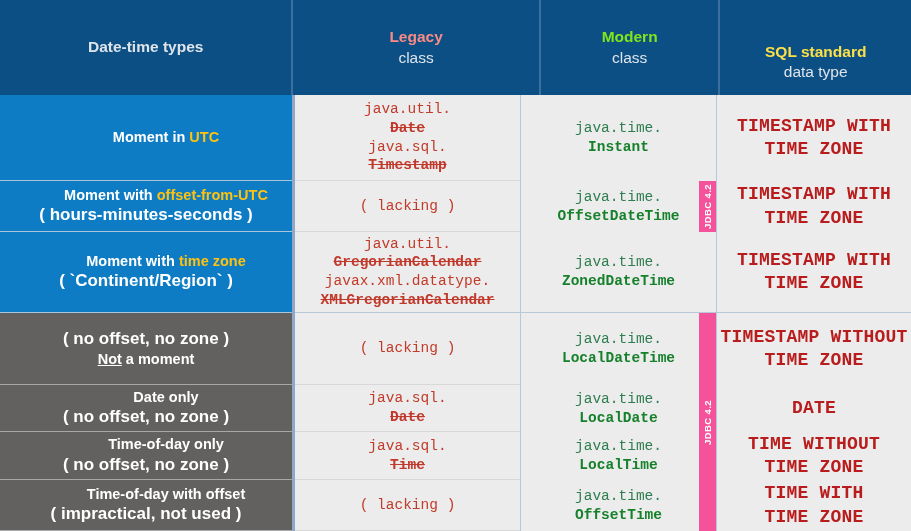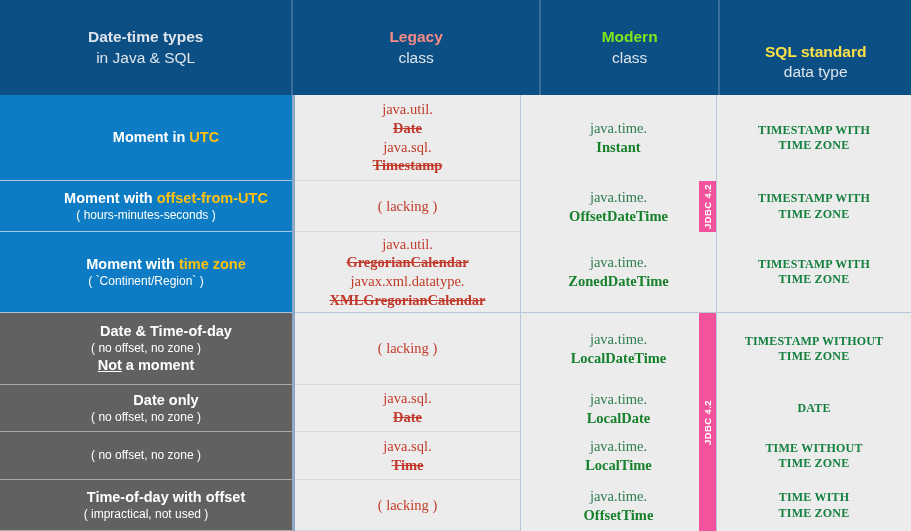--- a/index.html
+++ b/index.html
@@ -79,36 +79,36 @@
   }
 
   
   .col-label .cell {
     color: #ffffff;
     line-height: 1.3;
   }
   .lbl-blue { background: #0d7cc4; border-bottom: 1px solid #a8c6dd; }
   .lbl-gray { background: #63615f; border-bottom: 1px solid #a8a8a8; }
   .lbl-line1 { font-size: 14.5px; font-weight: bold; padding-left: 40px; }
-  .lbl-line2 { font-size: 12px; font-weight: normal; }
+  .lbl-line2 { font-size: 17px; font-weight: bold; }
   .lbl-line3 { font-size: 14.5px; font-weight: bold; }
   .acc-yellow { color: #ffc20e; }
   .u { text-decoration: underline; }
 
   
   .code {
-    font-family: Liberation Serif, serif;
+    font-family: Liberation Mono, monospace;
     line-height: 1.28;
   }
   .legacy-pkg   { color: #c23b28; font-size: 14.5px; }
   .legacy-class { color: #c0392b; font-size: 14.5px; font-weight: bold; text-decoration: line-through; }
   .legacy-lack  { color: #c23b28; font-size: 14.5px; }
   .modern-pkg   { color: #2e7d4f; font-size: 14.5px; text-align: center; }
   .modern-class { color: #16802b; font-size: 14.5px; font-weight: bold; }
-  .sql-type     { color: #15803d; font-size: 12px; font-weight: bold; letter-spacing: 0.2px; }
+  .sql-type     { color: #b91c1c; font-size: 18px; font-weight: bold; letter-spacing: 0.2px; }
 
   .sep-light { border-bottom: 1px solid #d8d8d8; }
   .sep-blue  { border-bottom: 1px solid #b9c8d8; }
 
   
   .jdbc-badge {
     position: absolute;
     right: 0;
     width: 17px;
     background: #f4529a;
@@ -130,21 +130,20 @@
   .jdbc-lower { top: 218px; height: 218px; }
 </style>
 </head>
 <body>
 
 <div id="table">
 
   <div class="header-row">
     <div class="header-cell c0">
       <div class="hdr-l1 plain">Date-time types</div>
-      <div class="hdr-l2 plain">in Java &amp; SQL</div>
     </div>
     <div class="header-cell c1">
       <div class="hdr-l1 acc-legacy">Legacy</div>
       <div class="hdr-l2 plain">class</div>
     </div>
     <div class="header-cell c2">
       <div class="hdr-l1 acc-modern">Modern</div>
       <div class="hdr-l2 plain">class</div>
     </div>
     <div class="header-cell c3">
@@ -161,29 +160,29 @@
         </div>
         <div class="cell lbl-blue" style="height: 51px;">
           <div class="lbl-line1"><span>Moment with </span><span class="acc-yellow">offset-from-UTC</span></div>
           <div class="lbl-line2">( hours-minutes-seconds )</div>
         </div>
         <div class="cell lbl-blue" style="height: 81px;">
           <div class="lbl-line1"><span>Moment with </span><span class="acc-yellow">time zone</span></div>
           <div class="lbl-line2">( `Continent/Region` )</div>
         </div>
         <div class="cell lbl-gray" style="height: 72px;">
-          <div class="lbl-line1"><span>Date &amp; Time-of-day</span></div>
           <div class="lbl-line2">( no offset, no zone )</div>
           <div class="lbl-line3"><span class="u">Not</span><span> a moment</span></div>
         </div>
         <div class="cell lbl-gray" style="height: 47px;">
           <div class="lbl-line1"><span>Date only</span></div>
           <div class="lbl-line2">( no offset, no zone )</div>
         </div>
         <div class="cell lbl-gray" style="height: 48px;">
+          <div class="lbl-line1"><span>Time-of-day only</span></div>
           <div class="lbl-line2">( no offset, no zone )</div>
         </div>
         <div class="cell lbl-gray" style="height: 51px;">
           <div class="lbl-line1"><span>Time-of-day with offset</span></div>
           <div class="lbl-line2">( impractical, not used )</div>
         </div>
       </div>
     <div class="col col-legacy" id="col-legacy">
         <div class="cell code sep-light" style="height: 86px;">
           <div class="legacy-pkg">java.util.</div>

